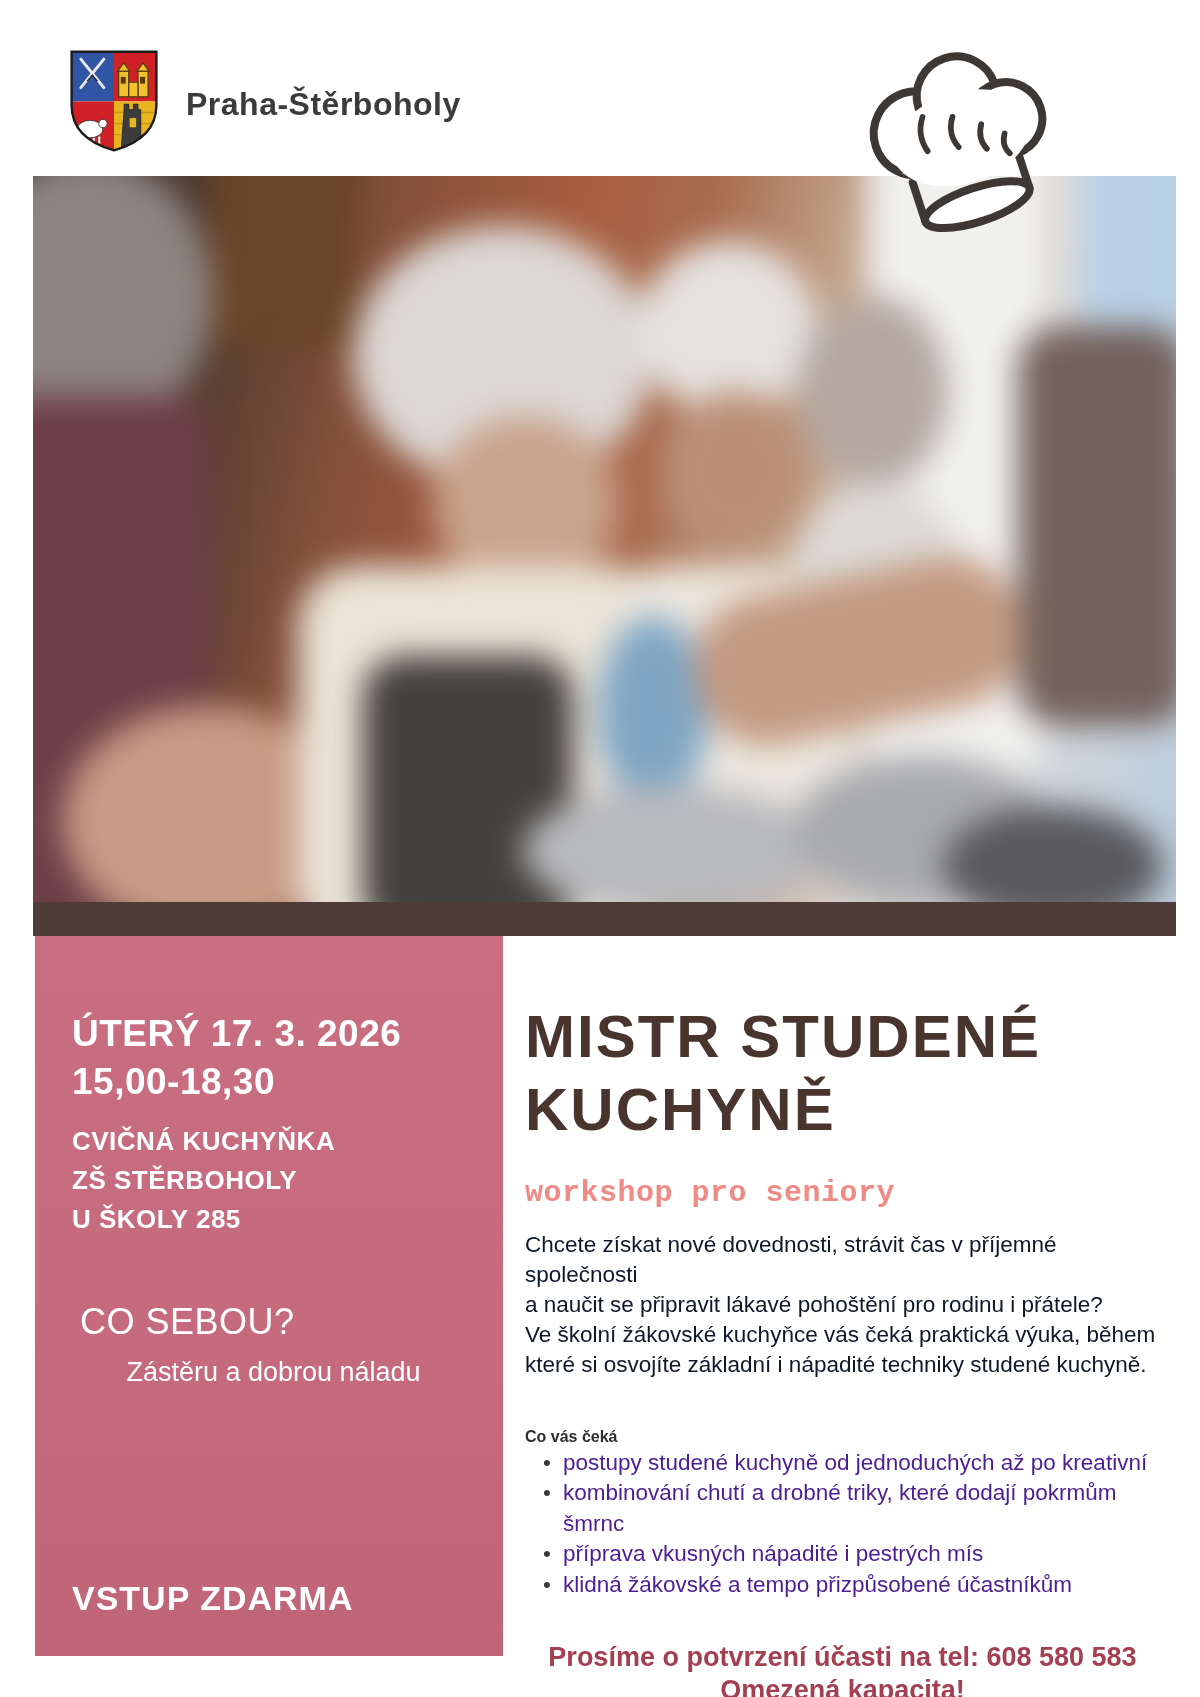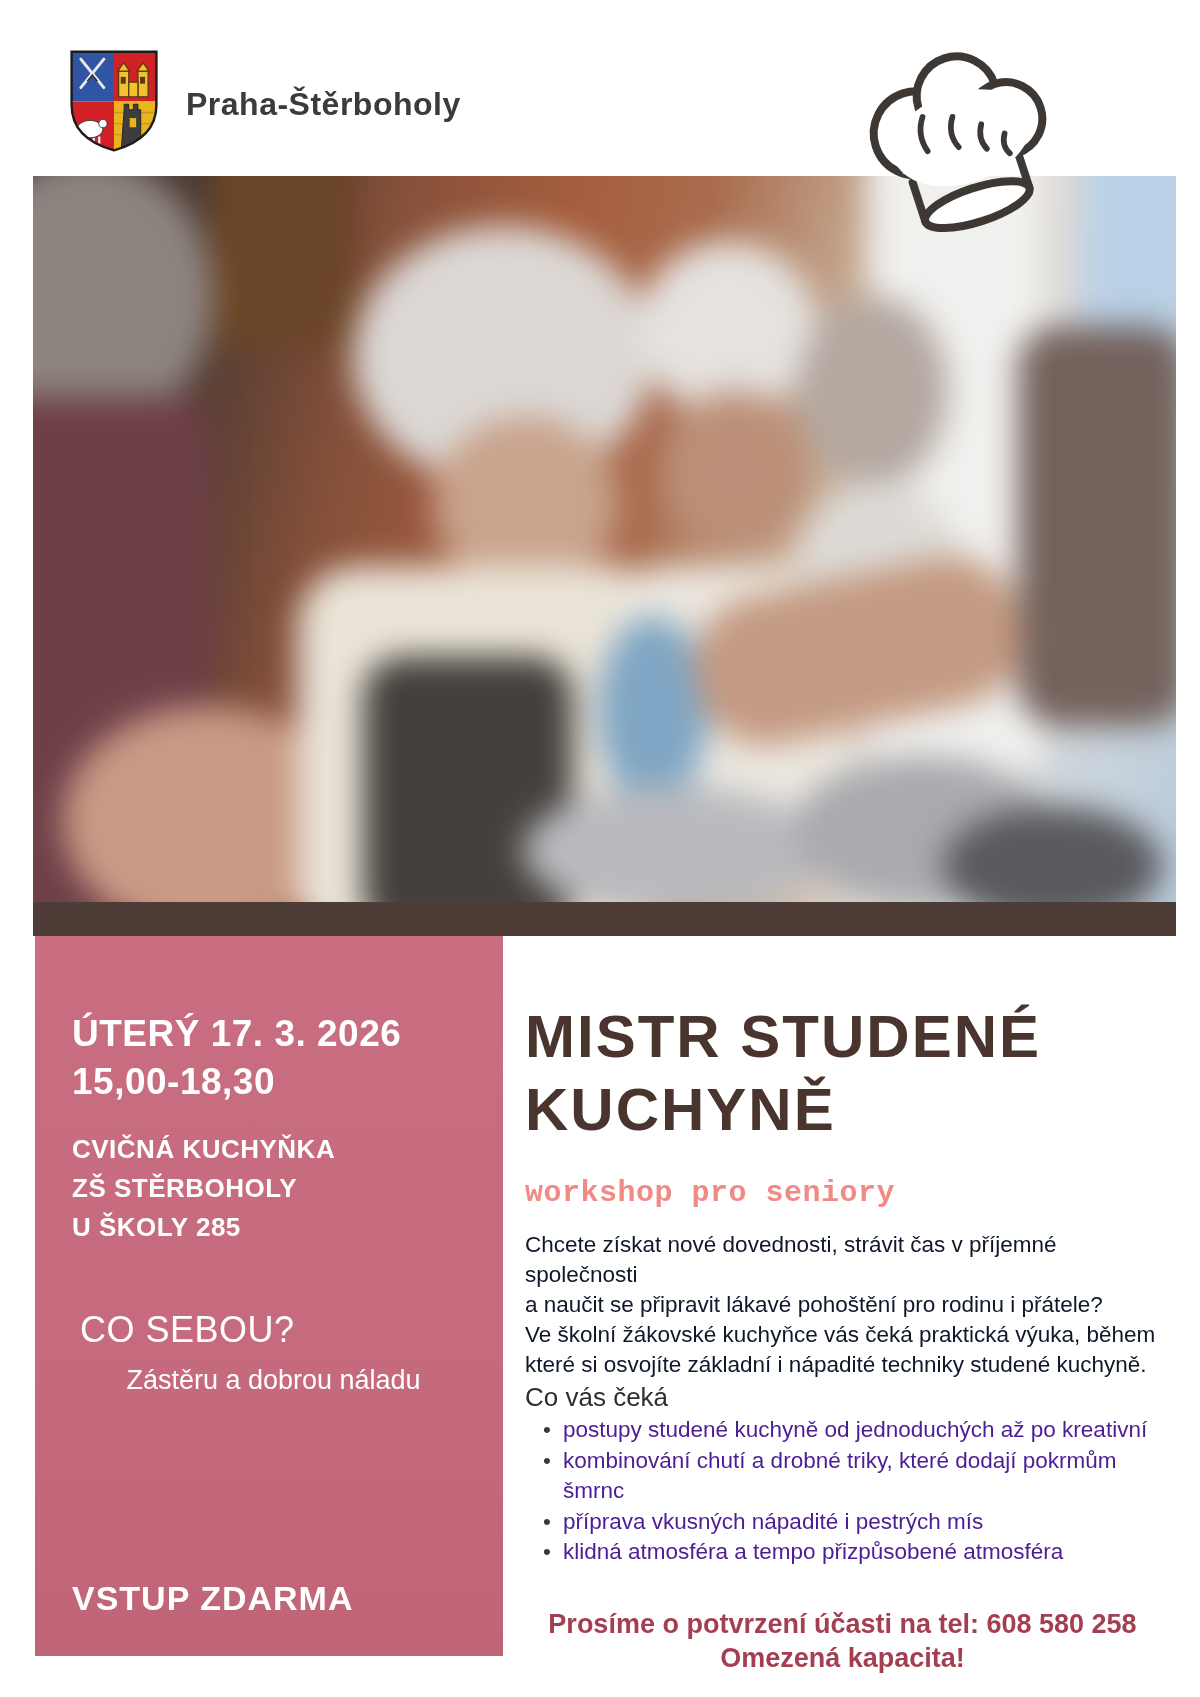--- a/index.html
+++ b/index.html
@@ -66,38 +66,38 @@
   
   .left-panel{
     position:absolute;left:35px;top:936px;width:468px;height:720px;z-index:2;
     background:linear-gradient(180deg,#c96e80 0%,#c56b7d 55%,#bf6577 100%);
     box-sizing:border-box;
     padding:74px 28px 38px 37px;
     display:flex;flex-direction:column;
     color:#ffffff;
   }
   .lp-date,.lp-time{font-size:37px;font-weight:bold;line-height:1.3;letter-spacing:.5px;}
-  .lp-venue{margin-top:24px;font-size:26px;font-weight:bold;line-height:1.5;letter-spacing:.5px;white-space:pre-line;}
+  .lp-venue{margin-top:16px;font-size:26px;font-weight:bold;line-height:1.5;letter-spacing:.5px;white-space:pre-line;}
   .lp-bring-h{margin-top:62px;font-size:36px;font-weight:normal;letter-spacing:.5px;margin-left:8px;}
   .lp-bring-t{margin-top:14px;font-size:27px;font-weight:400;text-align:center;}
   .lp-admission{margin-top:auto;font-size:34px;font-weight:bold;letter-spacing:1px;}
 
   
   .main-col{position:absolute;left:525px;top:1000px;width:635px;z-index:2;}
   .title{
     font-size:60px;font-weight:bold;color:#4a352e;
     line-height:1.22;letter-spacing:2px;white-space:pre-line;margin:0;
   }
   .subtitle{
     margin-top:30px;font-size:30px;font-weight:bold;color:#ef8a85;letter-spacing:.5px;font-family:Liberation Mono, monospace;
   }
   .intro{
     margin-top:20px;font-size:22.5px;color:#0f172a;line-height:1.33;white-space:pre-line;
   }
-  .awaits-h{font-size:26px;font-weight:normal;color:#2e2e2e;line-height:1.35;}
+  .awaits-h{font-size:16px;font-weight:bold;color:#2e2e2e;line-height:1.35;margin-top:46px;}
   .bullets{margin:0;padding:0 0 0 38px;list-style:none;}
   .bullets li{
     position:relative;font-size:22.5px;color:#4c1d95;line-height:1.36;
     white-space:pre-line;
   }
   .bullets li::before{
     content:"•";position:absolute;left:-20px;top:0;color:#3a3a3a;
   }
   .contact{
     margin-top:40px;text-align:center;color:#a33f50;
@@ -227,21 +227,21 @@
     <div class="intro">Chcete získat nové dovednosti, strávit čas v příjemné společnosti
 a naučit se připravit lákavé pohoštění pro rodinu i přátele?
 Ve školní žákovské kuchyňce vás čeká praktická výuka, během
 které si osvojíte základní i nápadité techniky studené kuchyně.</div>
     <div class="awaits-h">Co vás čeká</div>
     <ul class="bullets">
       <li>postupy studené kuchyně od jednoduchých až po kreativní</li>
       <li>kombinování chutí a drobné triky, které dodají pokrmům
 šmrnc</li>
       <li>příprava vkusných nápadité i pestrých mís</li>
-      <li>klidná atmosféra a tempo přizpůsobené atmosféra</li>
+      <li>klidná žákovské a tempo přizpůsobené účastníkům</li>
     </ul>
     <div class="contact">
-      <div>Prosíme o potvrzení účasti na tel: 608 580 258</div>
+      <div>Prosíme o potvrzení účasti na tel: 608 580 583</div>
       <div>Omezená kapacita!</div>
     </div>
   </div>
 
 </div>
 
 </body></html>

